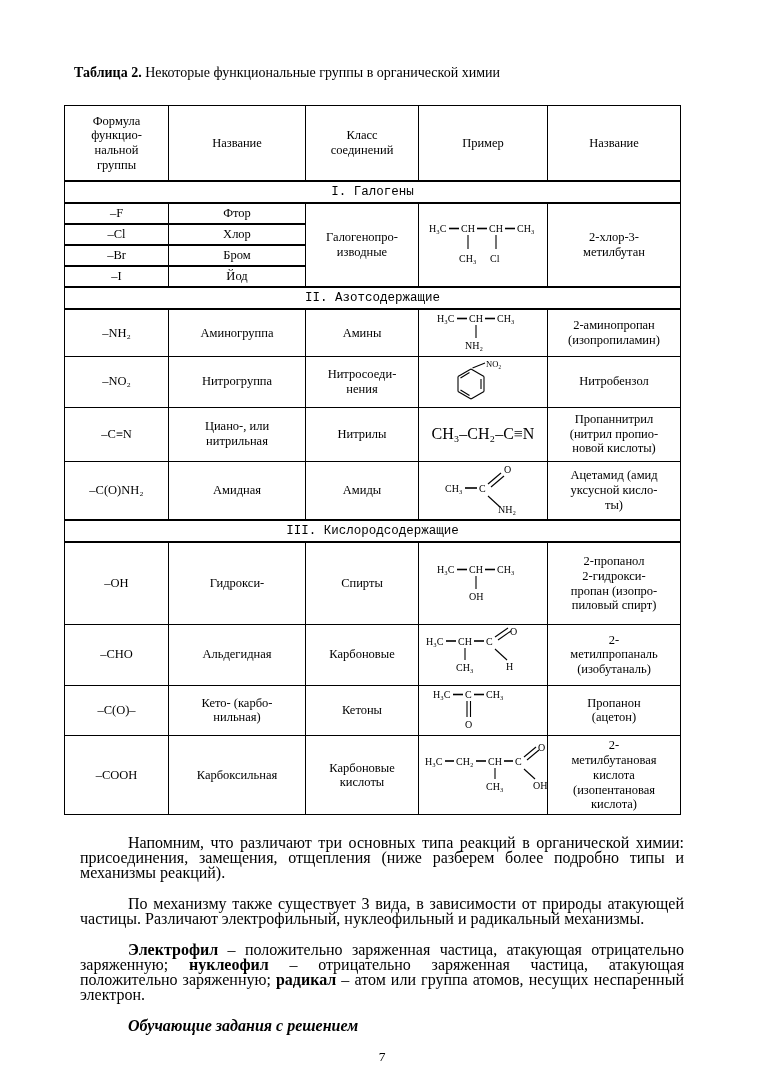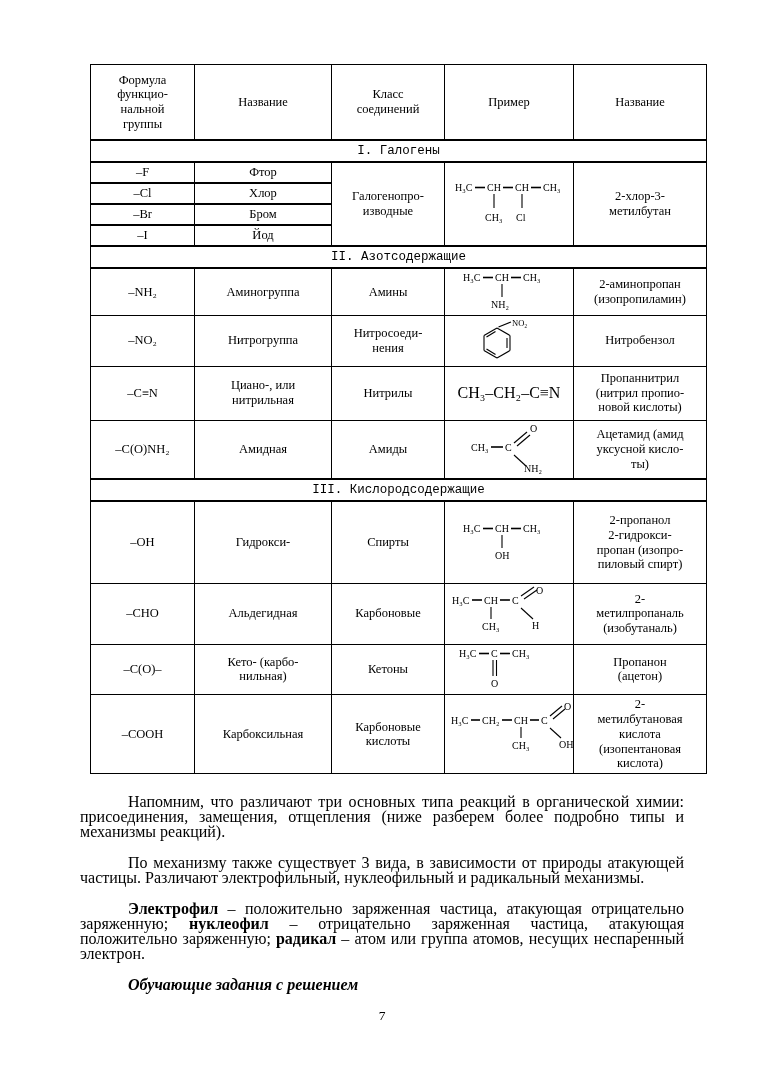--- a/index.html
+++ b/index.html
@@ -4,21 +4,21 @@
 <style>
   html,body{margin:0;padding:0;background:#ffffff;}
   .page{
     width:764px;height:1080px;background:#fff;color:#000;
     font-family:"Liberation Serif","DejaVu Serif",serif;
     box-sizing:border-box;padding:64px 64px 0 64px;overflow:hidden;position:relative;
   }
   .caption{font-size:14px;margin:0 0 24px 10px;line-height:17px;}
   .caption b{font-weight:bold;}
   table.fg{
-    border-collapse:collapse;table-layout:fixed;width:616px;margin-left:26px;
+    border-collapse:collapse;table-layout:fixed;width:616px;margin-left:0;
     font-size:12.5px;line-height:1.18;
   }
   table.fg td{
     border:1px solid #000;padding:1px 5px;vertical-align:middle;
     overflow:hidden;
   }
   td.pre{white-space:pre-line;}
   td.c{text-align:center;}
   td.l{text-align:center;}
   tr.hdr td{text-align:center;height:72px;}
@@ -34,20 +34,21 @@
   .bodytext{margin:20px 0 0 0;width:636px;}
   .bodytext p{margin:16px;font-size:16px;line-height:15px;text-align:justify;text-indent:48px;}
   .lessons-heading{margin-top:18px;font-size:14px;line-height:21px;font-weight:bold;font-style:italic;text-indent:48px;}
   .pagenum{margin-top:12px;text-align:center;font-size:13.5px;}
 </style>
 </head>
 <body>
 
 <div class="page">
 
+  <p class="caption"><b>Таблица 2.</b><span> Некоторые функциональные группы в органической химии</span></p>
 
   <table class="fg">
     <colgroup>
       <col style="width:104px">
         <col style="width:137px">
         <col style="width:113px">
         <col style="width:129px">
         <col style="width:133px">
     </colgroup>
 

